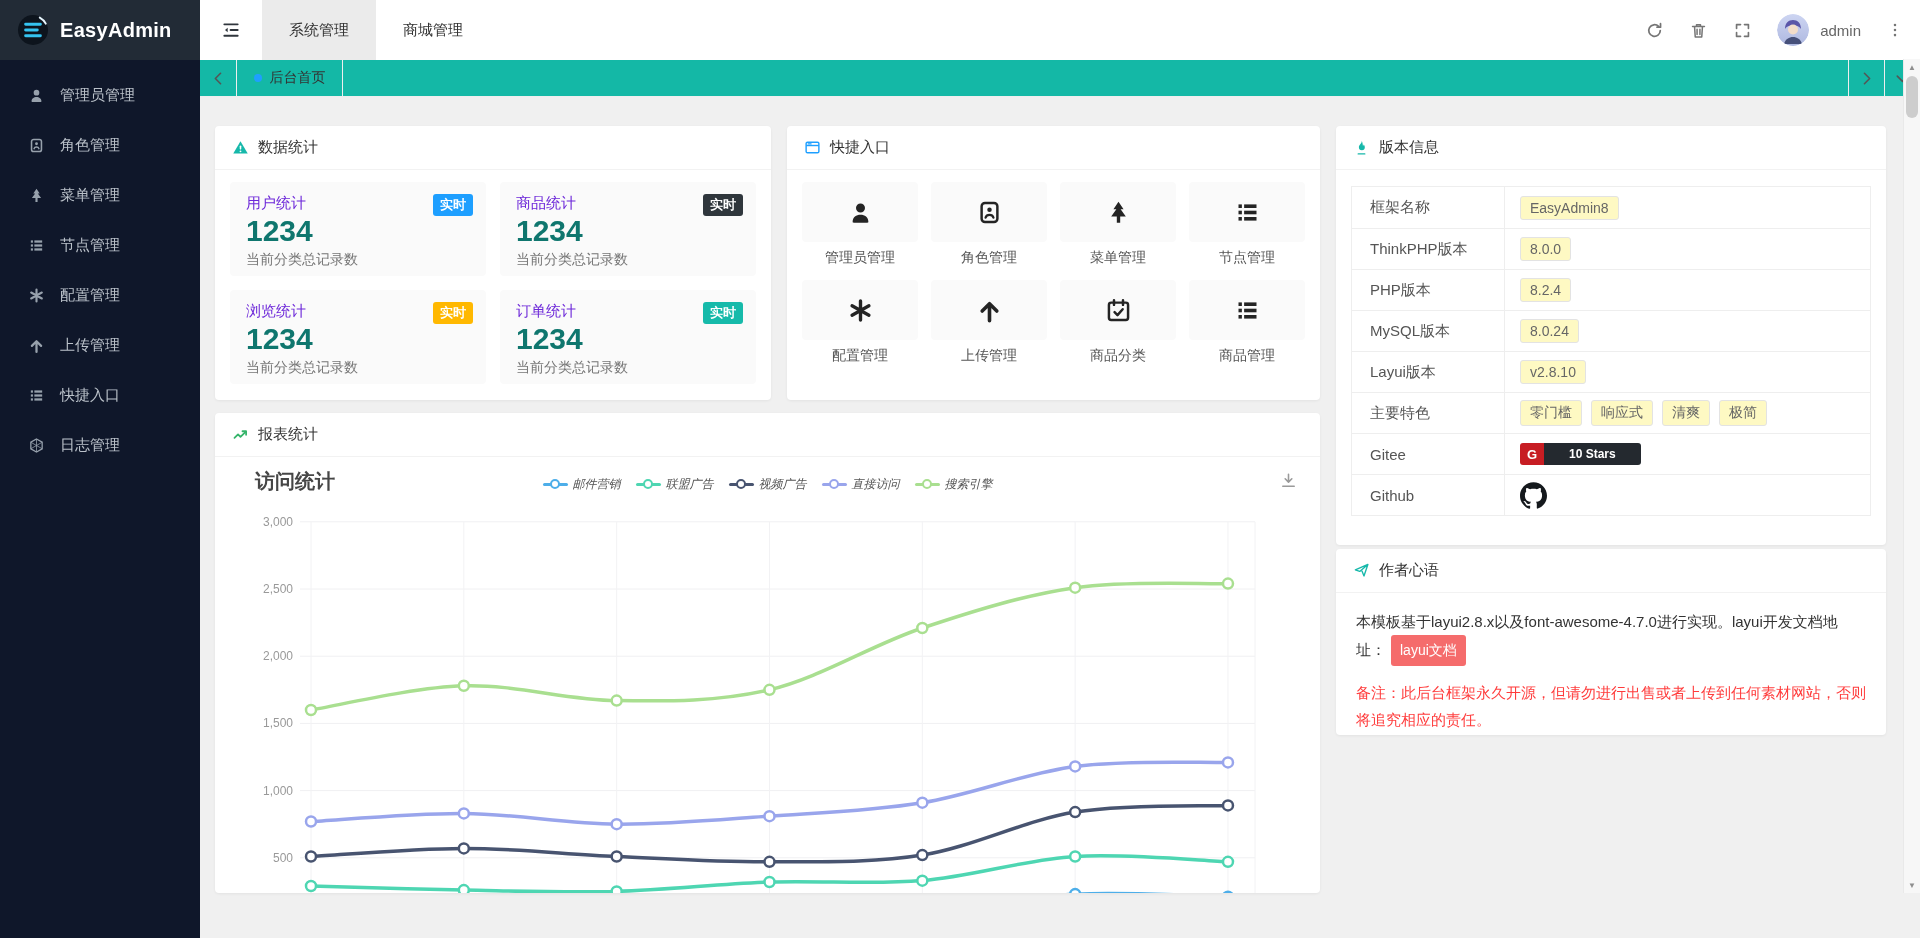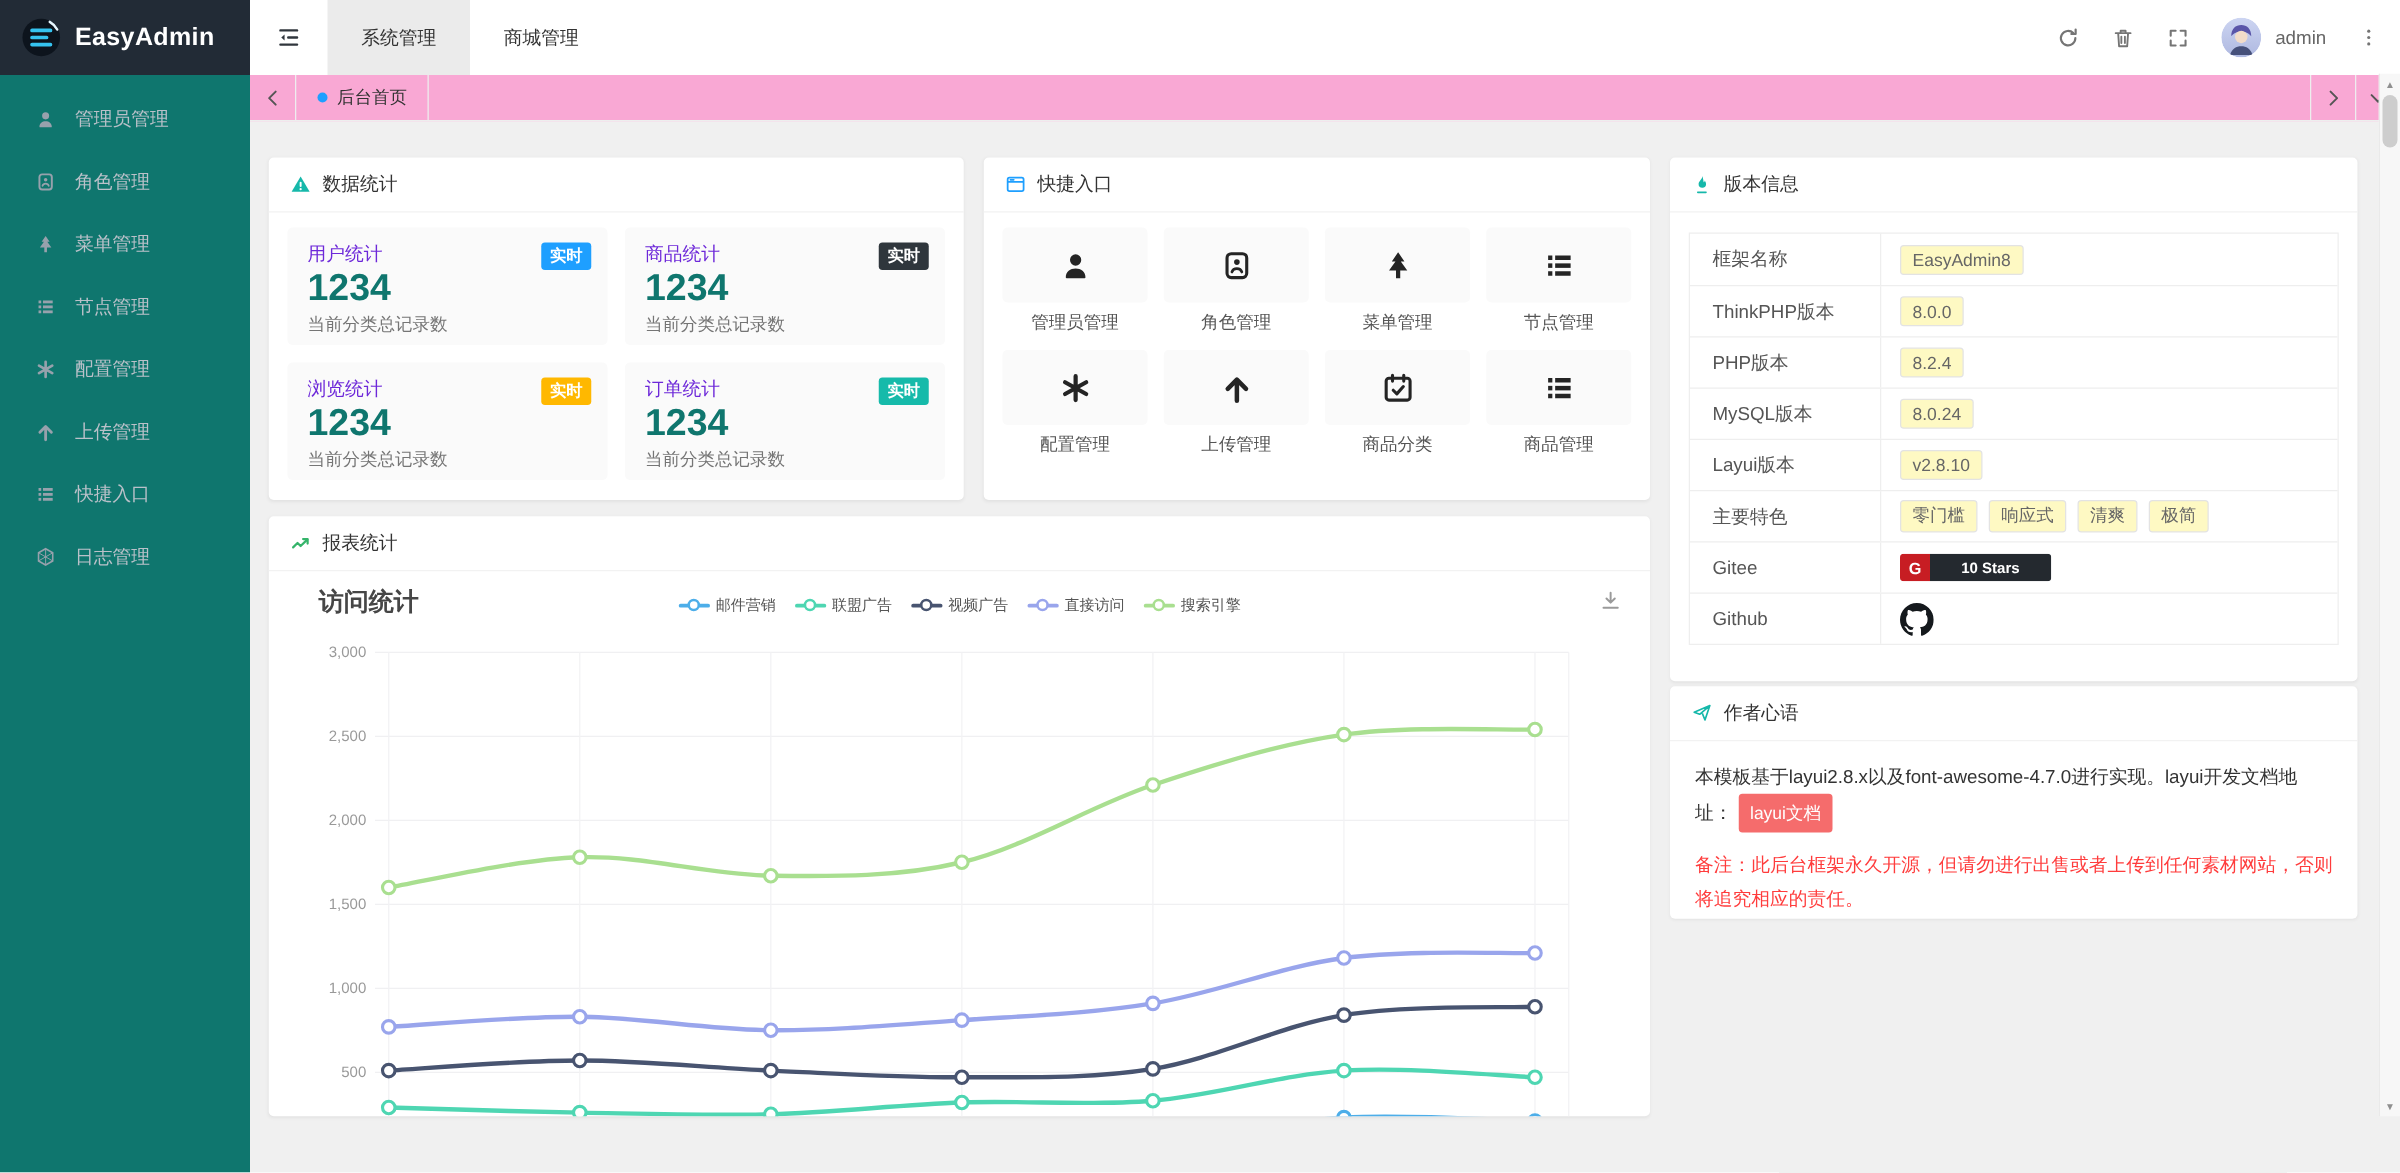--- a/index.html
+++ b/index.html
@@ -1,21 +1,21 @@
 <!DOCTYPE html>
 <html><head>
 <meta charset="utf-8">
 <style>
   * { box-sizing: border-box; margin: 0; padding: 0; }
   html,body { width:1920px; height:938px; overflow:hidden; background:#fff;
     font-family:"Liberation Sans","DejaVu Sans",sans-serif; }
   .screen { position:relative; width:1920px; height:938px; }
 
   
-  .sidebar { position:absolute; left:0; top:0; width:200px; height:938px; background:#0f766e; z-index:5; }
+  .sidebar { position:absolute; left:0; top:0; width:200px; height:938px; background:#0f172a; z-index:5; }
   .logo { height:60px; background:#222b36; display:flex; align-items:center; padding-left:16px; gap:10px; }
   .logo-text { color:#fff; font-size:20px; font-weight:bold; letter-spacing:.3px; }
   .side-nav { padding-top:10px; }
   .side-item { height:50px; display:flex; align-items:center; padding-left:28px; gap:15px;
     color:#bac1c9; font-size:15px; cursor:pointer; }
   .side-item .icn { width:17px; height:17px; color:#97a1ac; flex:0 0 auto; }
 
   .icn svg, .head-icon svg, .tb-icon svg, .quick-icn svg, .gh-icon svg, .dl-icon svg,
   .chev svg, .collapse-icn svg { width:100%; height:100%; display:block; }
 
@@ -27,21 +27,21 @@
   .nav-tab { height:60px; padding:0 27px; display:flex; align-items:center; font-size:15px; color:#333; cursor:pointer; }
   .nav-tab.active { background:#ebebeb; }
   .topbar-right { margin-left:auto; display:flex; align-items:center; gap:25px; padding-right:16px; }
   .tb-icon { width:19px; height:19px; color:#757575; cursor:pointer; }
   .avatar { width:32px; height:32px; border-radius:50%; overflow:hidden; cursor:pointer; }
   .avatar svg { width:100%; height:100%; display:block; }
   .username { font-size:15px; color:#666; cursor:pointer; margin-left:-14px; }
   .more-icn { width:18px; height:18px; color:#757575; cursor:pointer; }
 
   
-  .tabsbar { position:absolute; left:200px; top:60px; right:0; height:37px; background:#f9a8d4;
+  .tabsbar { position:absolute; left:200px; top:60px; right:0; height:37px; background:#14b8a6;
     border-bottom:1px solid #eee; display:flex; z-index:4; }
   .chev { width:19px; height:19px; color:#555; }
   .tb-chev { width:37px; height:100%; display:flex; align-items:center; justify-content:center;
     border-right:1px solid #eee; cursor:pointer; }
   .tab-item { width:106px; height:100%; display:flex; align-items:center; justify-content:center; gap:8px;
     border-right:1px solid #eee; font-size:14px; color:#333; cursor:pointer; }
   .tab-dot { width:8px; height:8px; border-radius:50%; background:#1E9FFF; }
   .tabsbar-right { margin-left:auto; display:flex; }
   .tb-chev2 { width:36px; height:100%; display:flex; align-items:center; justify-content:center;
     border-left:1px solid #eee; cursor:pointer; }
@@ -91,21 +91,21 @@
   
   .author-body { padding:15px 20px 0; font-size:15px; color:#333; line-height:27px; }
   .doc-badge { display:inline-block; color:#fff; border-radius:3px; padding:2px 9px; font-size:14px;
     margin-left:5px; cursor:pointer; }
   .author-note { margin-top:13px; }
 
   
   .report-titlebar { position:relative; height:48px; }
   .chart-title { position:absolute; left:40px; top:11px; font-size:20px; font-weight:bold; color:#464646; }
   .chart-legend { position:absolute; left:0; right:0; top:19px; display:flex; justify-content:center; gap:15px; }
-  .lg-item { display:flex; align-items:center; gap:5px; font-size:12px; color:#555; cursor:pointer; }
+  .lg-item { display:flex; align-items:center; gap:5px; font-size:12px; color:#555; cursor:pointer;font-style:italic; }
   .lg-marker { position:relative; width:25px; height:12px; }
   .lg-line { position:absolute; left:0; right:0; top:4.5px; height:3px; border-radius:2px; }
   .lg-ring { position:absolute; left:7px; top:0.5px; width:10px; height:10px; border-radius:50%;
     background:#fff; border:2.5px solid; }
   .dl-icon { position:absolute; right:22px; top:14px; width:19px; height:19px; color:#9a9a9a; cursor:pointer; }
   #chart-svg { position:absolute; left:0; top:92px; }
 
   
   .vscroll { position:absolute; right:0; top:59px; width:17px; height:834px; background:#f7f7f7;
     border-left:1px solid #e9e9e9; z-index:6; }

